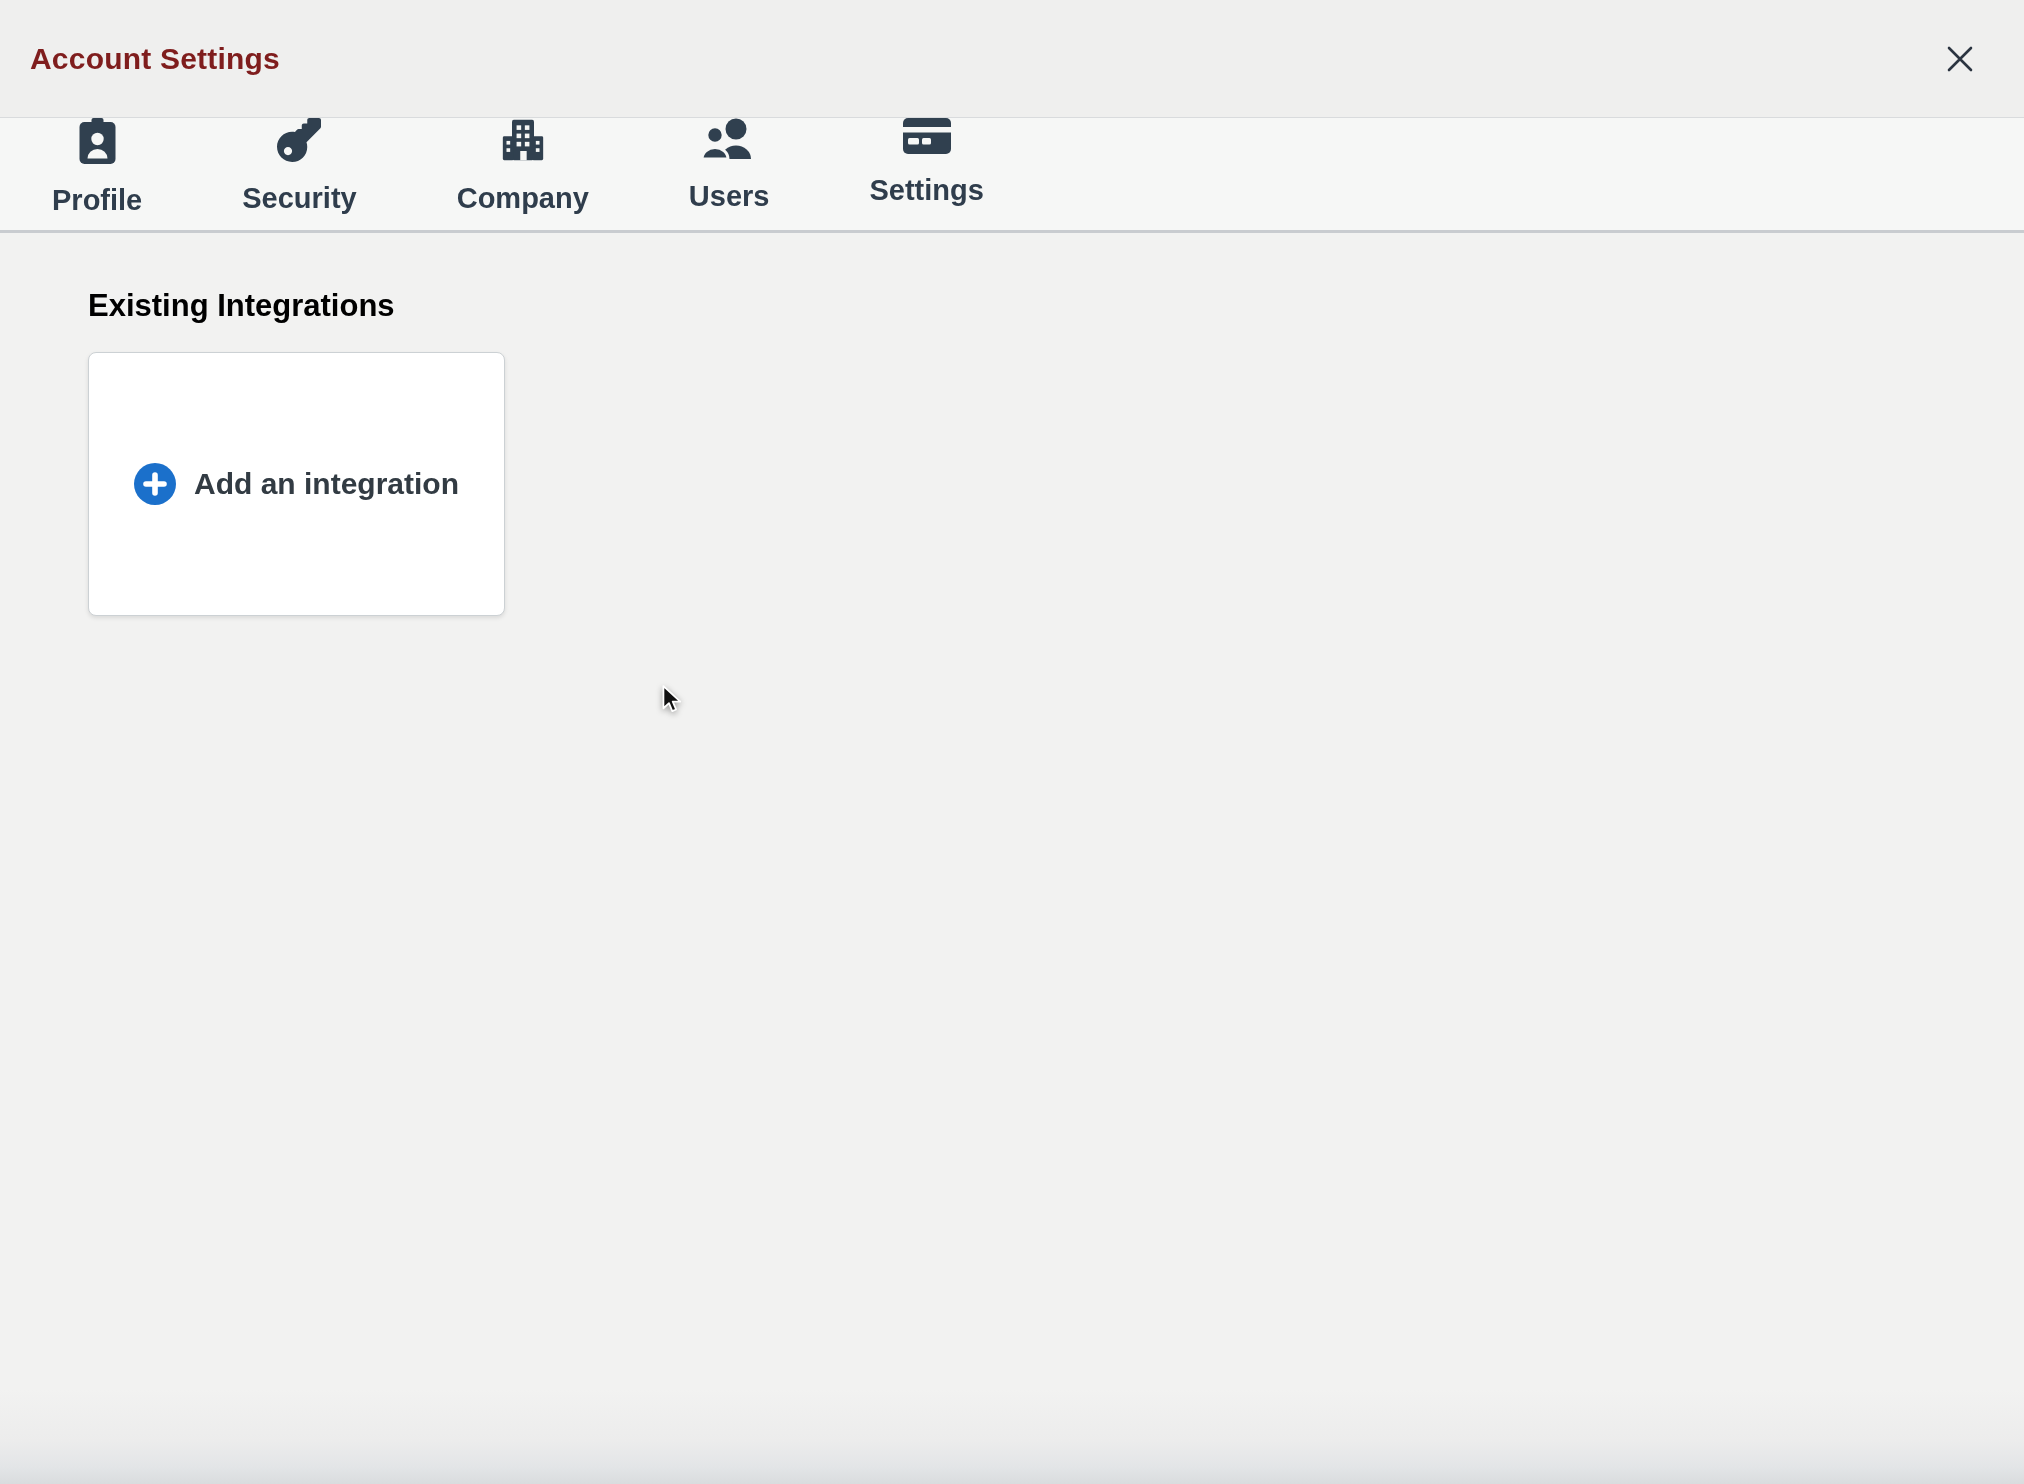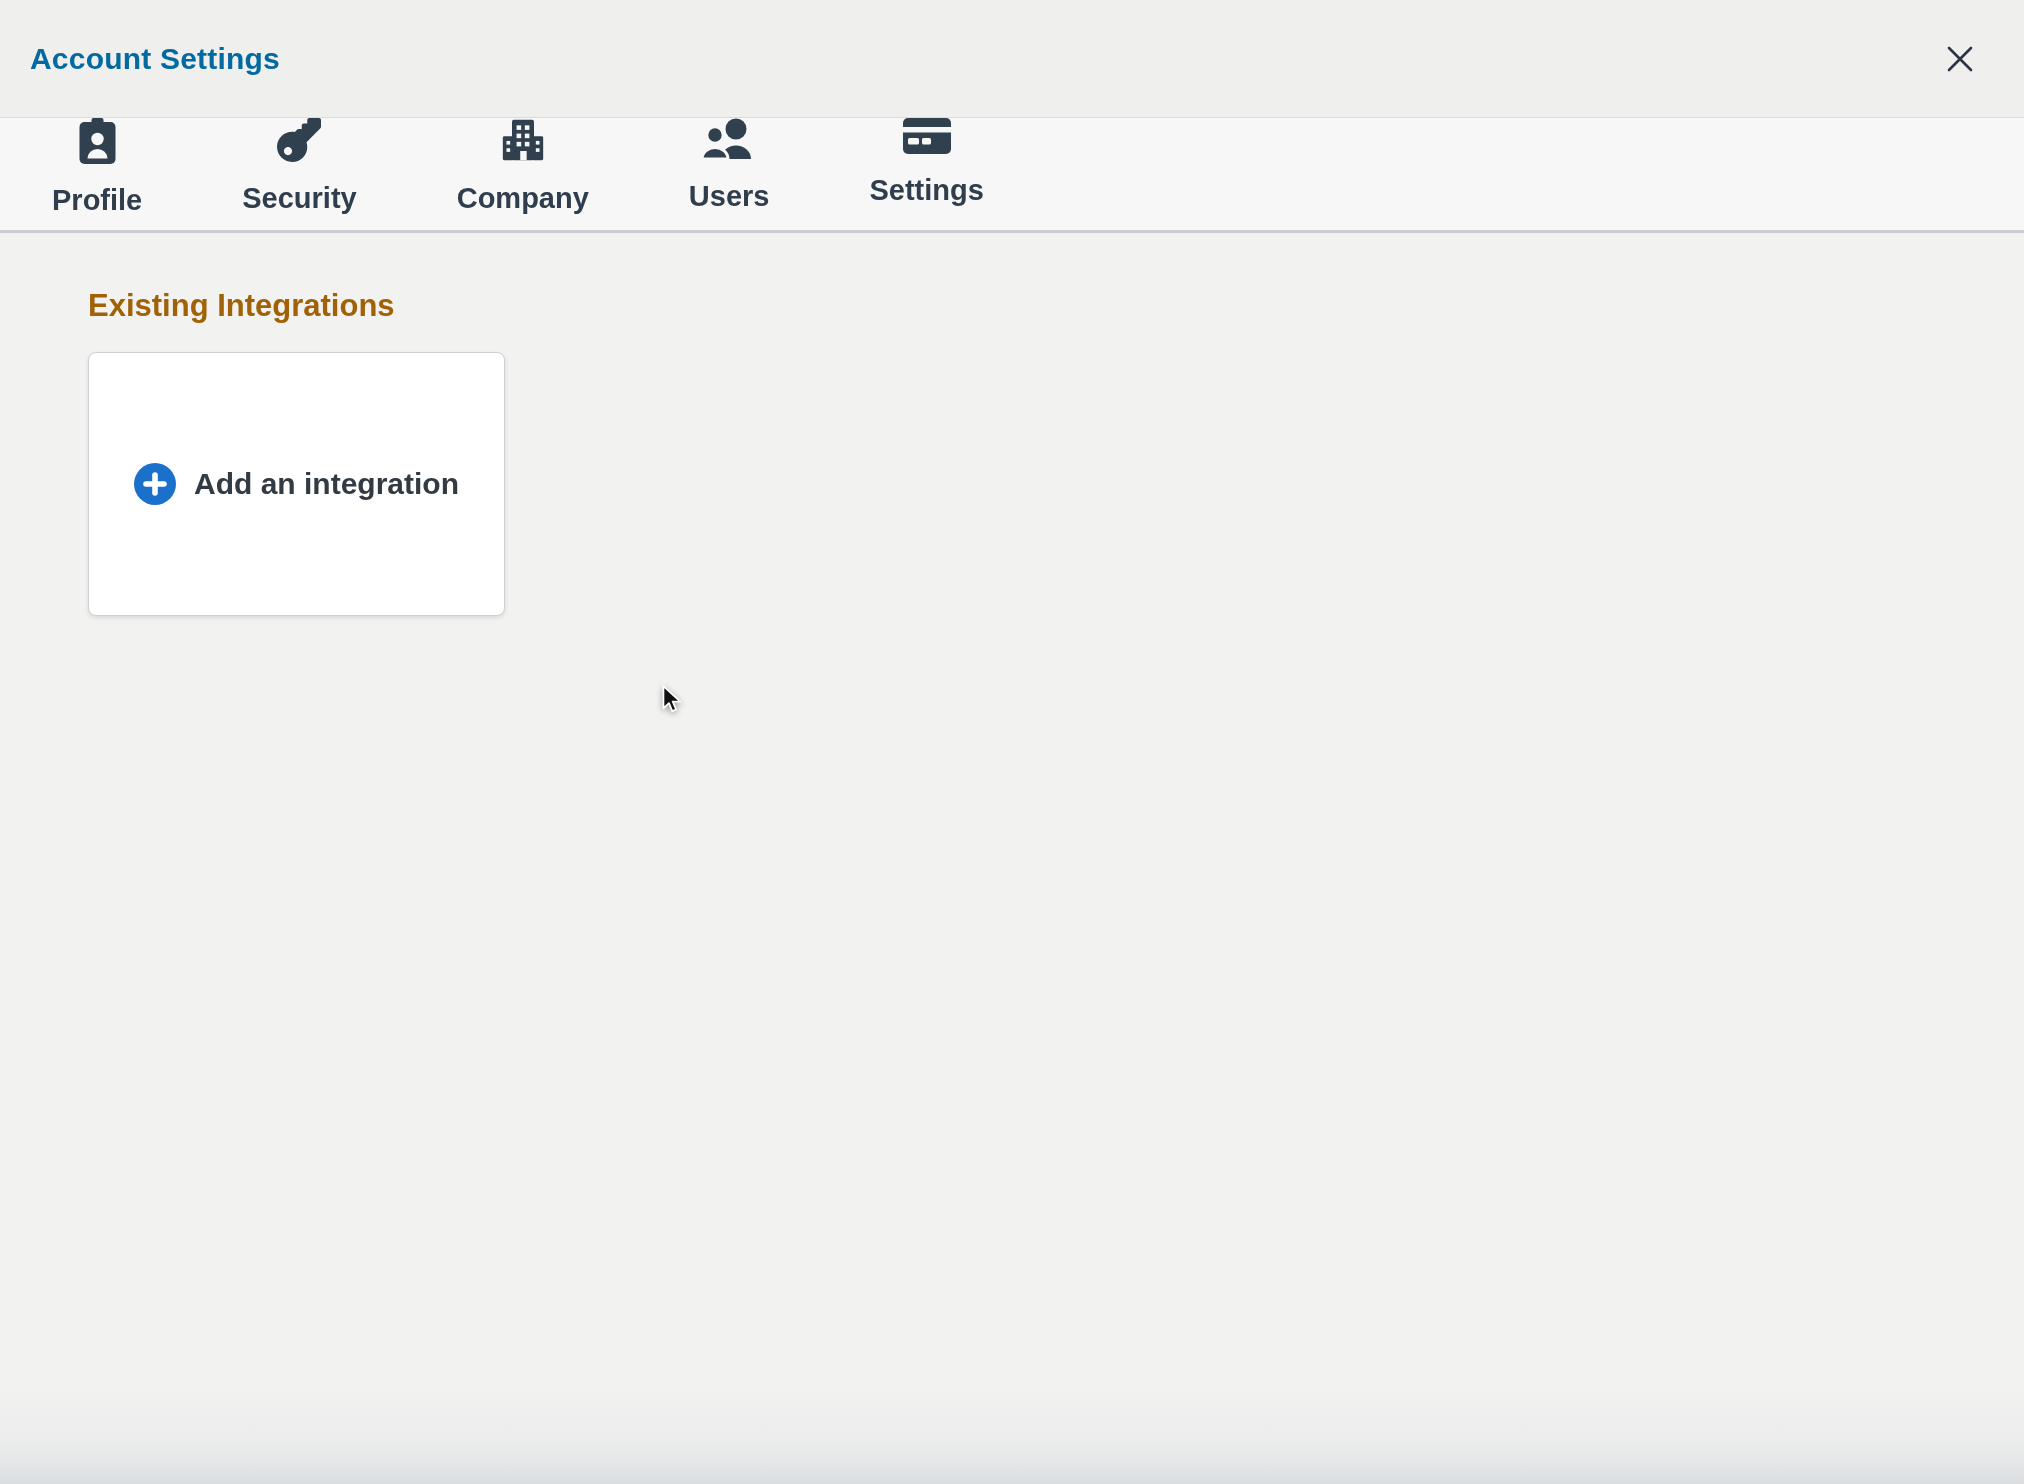--- a/index.html
+++ b/index.html
@@ -13,21 +13,21 @@
 
   
   .header {
     height:118px; flex:0 0 118px;
     background:var(--bg-header,#efefee);
     border-bottom:1px solid var(--line-header,#d9dbdd);
     display:flex; align-items:center; justify-content:space-between;
     padding:0 30px; position:relative;
   }
   .window-title {
-    font-size:30px; font-weight:700; color:#0369a1; letter-spacing:.2px;
+    font-size:30px; font-weight:700; color:#7f1d1d; letter-spacing:.2px;
   }
   .close-btn {
     width:44px; height:44px; display:flex; align-items:center; justify-content:center;
     background:none; border:none; cursor:pointer; margin-right:12px;
   }
   .close-btn svg { display:block; }
 
   
   .tabbar {
     height:115px; flex:0 0 115px;
@@ -46,21 +46,21 @@
   .tab.active { color:var(--accent,#1565c1); }
   .tab.active::after {
     content:""; position:absolute; left:0; right:0; bottom:-3px; height:8px;
     background:var(--accent,#1565c1);
   }
 
   
   .content { flex:1 1 auto; background:var(--bg-content,#f2f2f1); position:relative; }
   .section-heading {
     margin:54px 0 0 88px;
-    font-size:31px; line-height:37px; font-weight:700; color:#a16207;
+    font-size:31px; line-height:37px; font-weight:700; color:#000000;
   }
   .integration-card {
     margin:28px 0 0 88px;
     width:417px; height:264px;
     background:#ffffff;
     border:1px solid #ccd1d4;
     border-radius:8px;
     box-shadow:0 2px 4px rgba(0,0,0,.10);
     display:flex; align-items:center; justify-content:center; gap:18px;
     cursor:pointer;

